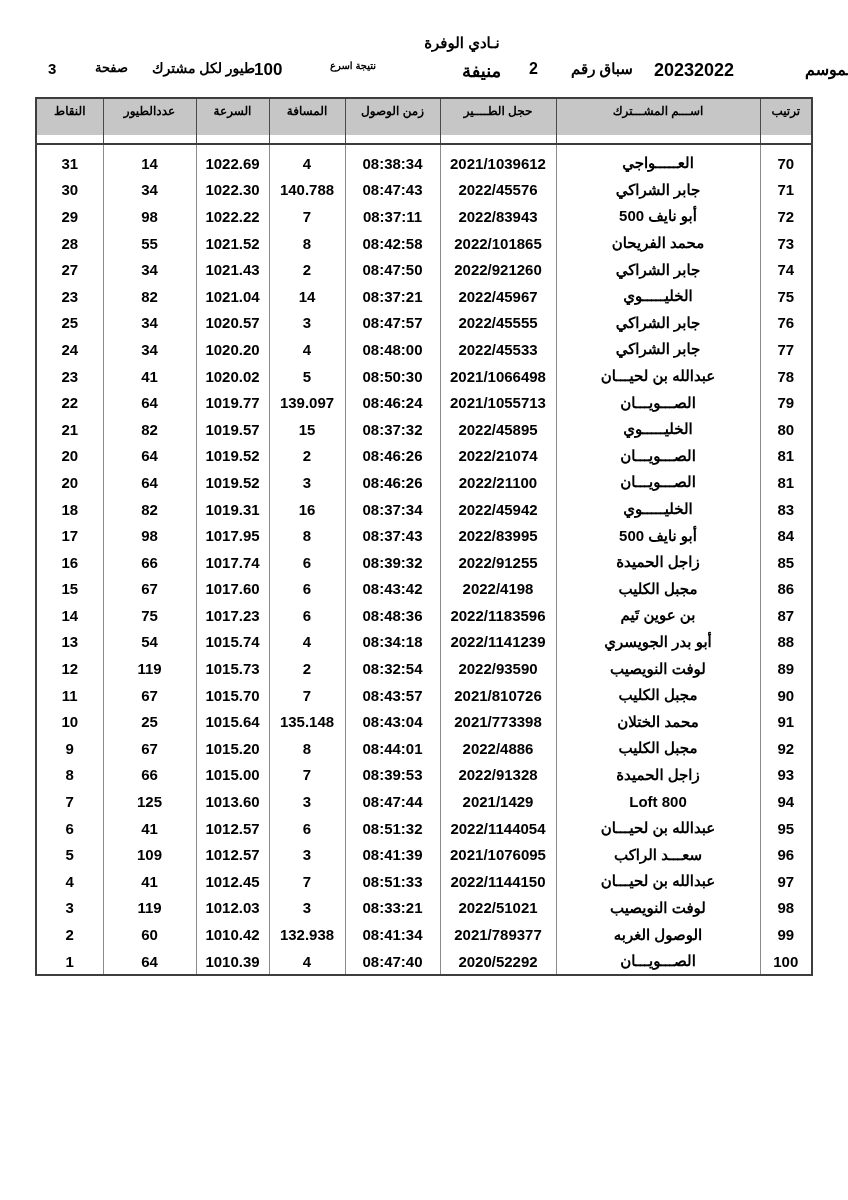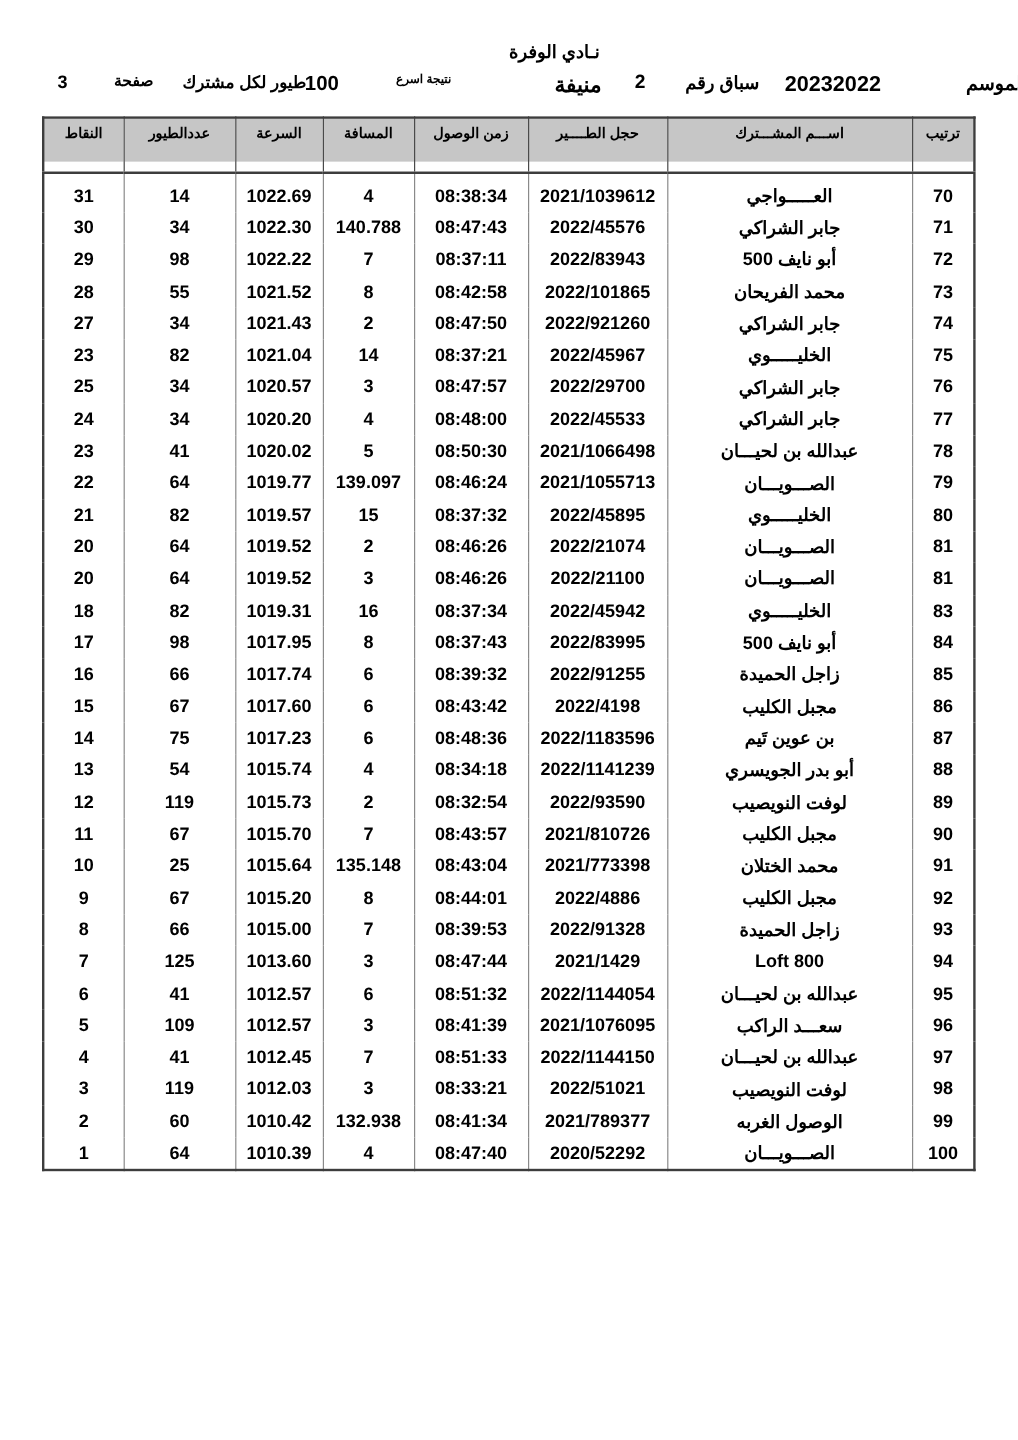--- a/index.html
+++ b/index.html
@@ -173,21 +173,21 @@
           <td class="ring-cell">2022/45967</td>
           <td class="time-cell">08:37:21</td>
           <td class="distance-cell">14</td>
           <td class="speed-cell">1021.04</td>
           <td class="pigeons-cell">82</td>
           <td class="points-cell">23</td>
         </tr>
           <tr>
           <td class="rank-cell">76</td>
           <td class="name-cell">جابر الشراكي</td>
-          <td class="ring-cell">2022/29700</td>
+          <td class="ring-cell">2022/45555</td>
           <td class="time-cell">08:47:57</td>
           <td class="distance-cell">3</td>
           <td class="speed-cell">1020.57</td>
           <td class="pigeons-cell">34</td>
           <td class="points-cell">25</td>
         </tr>
           <tr>
           <td class="rank-cell">77</td>
           <td class="name-cell">جابر الشراكي</td>
           <td class="ring-cell">2022/45533</td>

